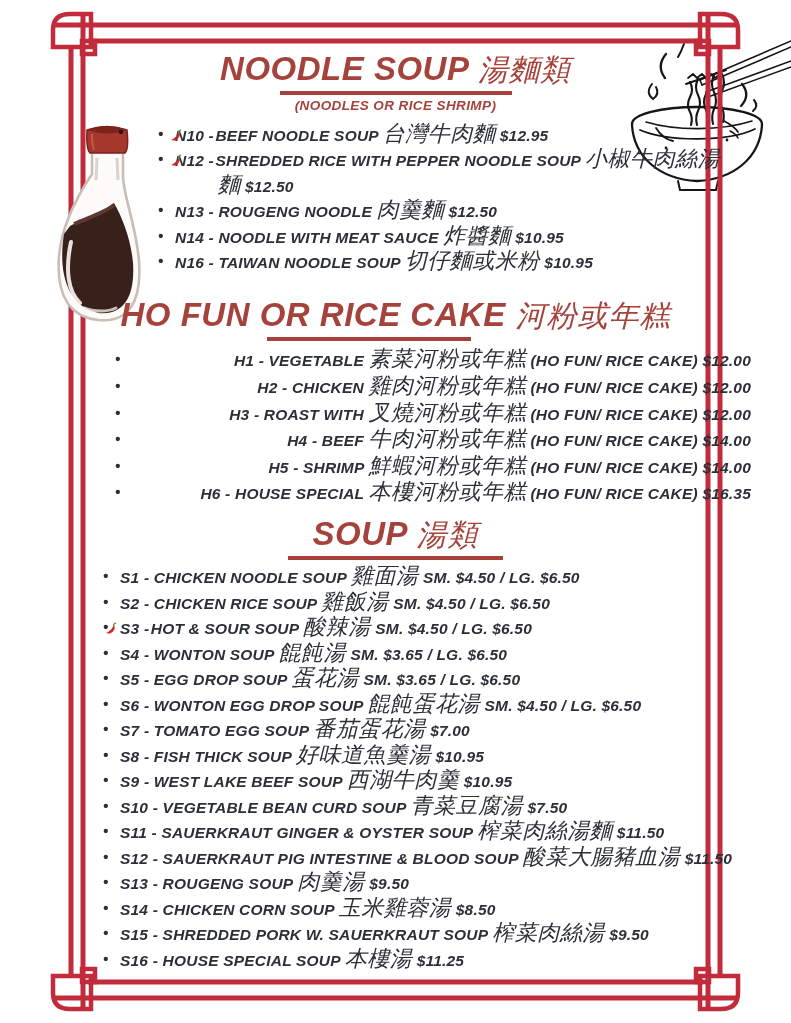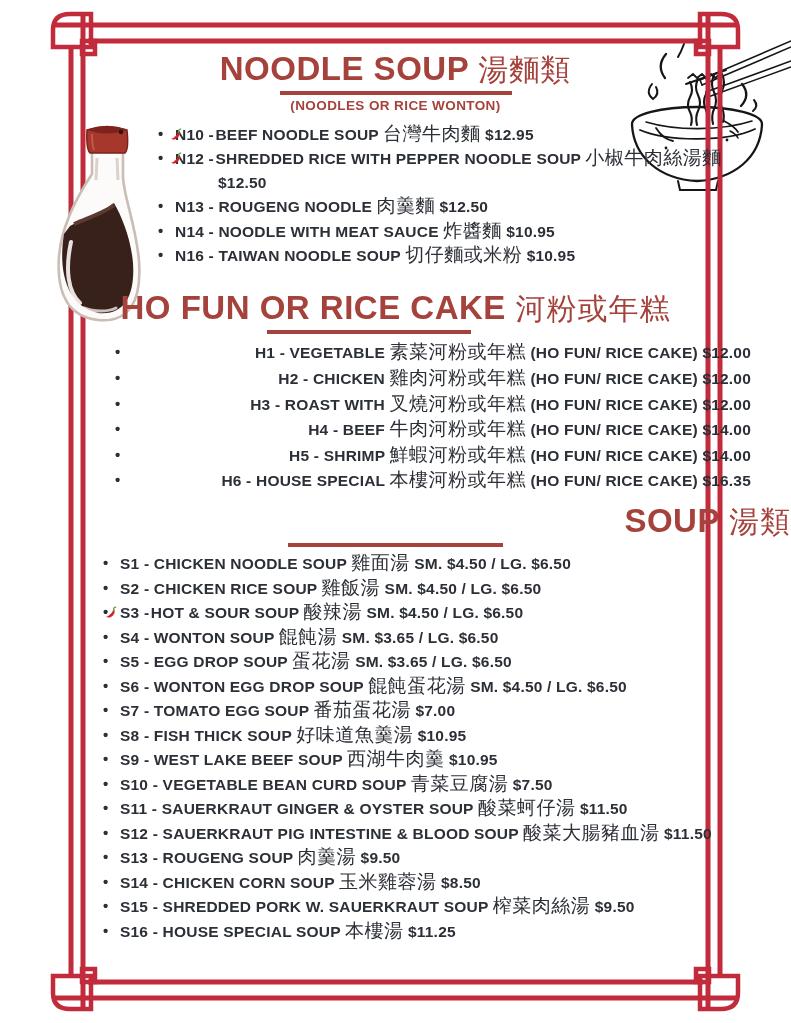--- a/index.html
+++ b/index.html
@@ -6,30 +6,30 @@
   body{
     width:791px;height:1023px;position:relative;overflow:hidden;
     background:#ffffff;
     font-family:"Liberation Sans","DejaVu Sans",sans-serif;
     -webkit-font-smoothing:antialiased;
   }
   .layer{position:absolute;left:0;top:0;}
   #bowl-art{left:606px;top:28px;z-index:1;}
   #frame-art{z-index:2;}
   #bottle-art{left:50px;top:120px;z-index:3;}
-  #content{position:absolute;left:0;top:0;width:791px;z-index:4;}
+  #content{position:absolute;left:0;top:0;width:791px;z-index:4;font-style:italic;}
 
   .sec-title{
     margin:0;text-align:center;color:#A5423B;line-height:38px;
     font-size:33px;font-weight:bold;letter-spacing:0.5px;
   }
   .sec-title .t-zh{font-weight:normal;font-size:30px;letter-spacing:1px;}
   #sec-noodle .sec-title{margin-top:50px;}
   #sec-hofun  .sec-title{margin-top:22px;}
-  #sec-soup   .sec-title{margin-top:8px;text-align:right;}
+  #sec-soup   .sec-title{margin-top:8px;}
   .t-underline{height:4px;background:#A5423B;margin:2px auto 0 auto;}
   .u0{width:232px;}
   .u1{width:204px;transform:translateX(-27px);}
   .u2{width:215px;}
   .subtitle{
     text-align:center;color:#A5423B;font-weight:bold;font-size:13.5px;
     letter-spacing:0.4px;margin-top:3px;line-height:16px;
   }
   ul.items{list-style:none;margin:0;padding:0;}
   #sec-noodle ul.items{margin:8px 60px 0 175px;}
@@ -39,21 +39,21 @@
     position:relative;color:#2B2F36;font-weight:bold;font-size:15.5px;
     letter-spacing:0.2px;padding-left:43px;text-indent:-43px;
   }
   #sec-noodle li.menu-item{line-height:23.4px;}
   #sec-hofun  li.menu-item{line-height:24.6px;}
   #sec-soup   li.menu-item{line-height:23.5px;}
   li.menu-item::before{
     content:"\2022";position:absolute;left:-17px;top:0;
     font-size:15px;color:#2B2F36;text-indent:0;
   }
-  .name-zh{font-weight:normal;font-size:19px;letter-spacing:0.5px;}
+  .name-zh{font-weight:normal;font-size:22px;letter-spacing:0.5px;}
   .chili{display:inline-block;margin:0 -1px 0 -2px;}
   .chili svg{width:13px;height:13px;vertical-align:-1px;}
 </style>
 </head>
 <body>
 
 <svg id="bowl-art" class="layer" width="185" height="170" viewBox="0 0 185 170" fill="none" stroke="#161616" stroke-width="2.3" stroke-linecap="round">
 
   <path d="M60,26 q-10,12 -1,24"></path>
   <path d="M78,16 q-3,8 -6,13" stroke-width="2"></path>
@@ -147,21 +147,21 @@
 </svg>
 
 <div id="content">
 
   <section id="sec-noodle">
     <h2 class="sec-title">
       <span class="t-en">NOODLE SOUP</span>
       <span class="t-zh">湯麵類</span>
     </h2>
     <div class="t-underline u0"></div>
-    <div class="subtitle">(NOODLES OR RICE WONTON)</div>
+    <div class="subtitle">(NOODLES OR RICE SHRIMP)</div>
     <ul class="items">
         <li class="menu-item">
     <span class="code">N10</span>
     <span class="dash">-</span><span class="chili"><svg viewBox="0 0 18 18">
         <path d="M14.3,5.4 C15.8,8.4 14.2,12.4 10.2,14.8 C7.3,16.5 4.1,16.4 2.9,15 C3.6,14.8 4.9,14.3 5.7,13.7 C9.5,11.2 12.1,8.5 12.7,5.7 Z" fill="#D42127"></path>
         <path d="M13.3,5.4 C13.0,3.3 14.2,1.7 16.2,1.5" stroke="#58A244" stroke-width="1.7" fill="none" stroke-linecap="round"></path>
         <ellipse cx="13.4" cy="5.5" rx="1.5" ry="1" fill="#58A244" transform="rotate(-35 13.4 5.5)"></ellipse>
       </svg></span>
     <span class="name-en">BEEF NOODLE SOUP</span>
     <span class="name-zh">台灣牛肉麵</span>
@@ -353,21 +353,21 @@
     <span class="dash">-</span>
     <span class="name-en">VEGETABLE BEAN CURD SOUP</span>
     <span class="name-zh">青菜豆腐湯</span>
     
     <span class="price">$7.50</span>
   </li>
         <li class="menu-item">
     <span class="code">S11</span>
     <span class="dash">-</span>
     <span class="name-en">SAUERKRAUT GINGER &amp; OYSTER SOUP</span>
-    <span class="name-zh">酸菜蚵仔湯</span>
+    <span class="name-zh">榨菜肉絲湯麵</span>
     
     <span class="price">$11.50</span>
   </li>
         <li class="menu-item">
     <span class="code">S12</span>
     <span class="dash">-</span>
     <span class="name-en">SAUERKRAUT PIG INTESTINE &amp; BLOOD SOUP</span>
     <span class="name-zh">酸菜大腸豬血湯</span>
     
     <span class="price">$11.50</span>

